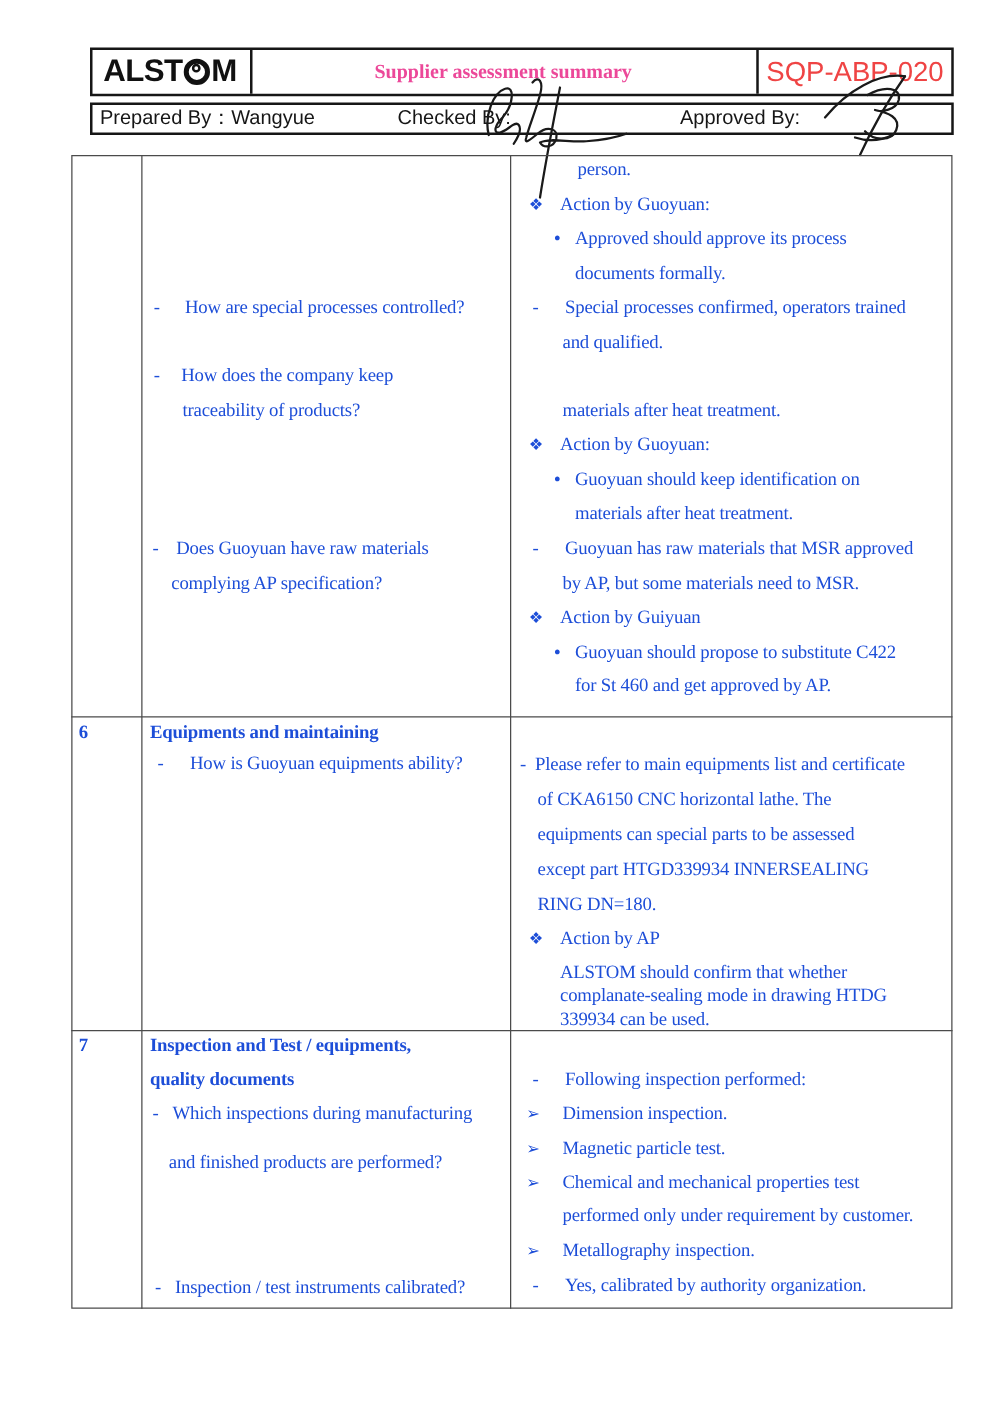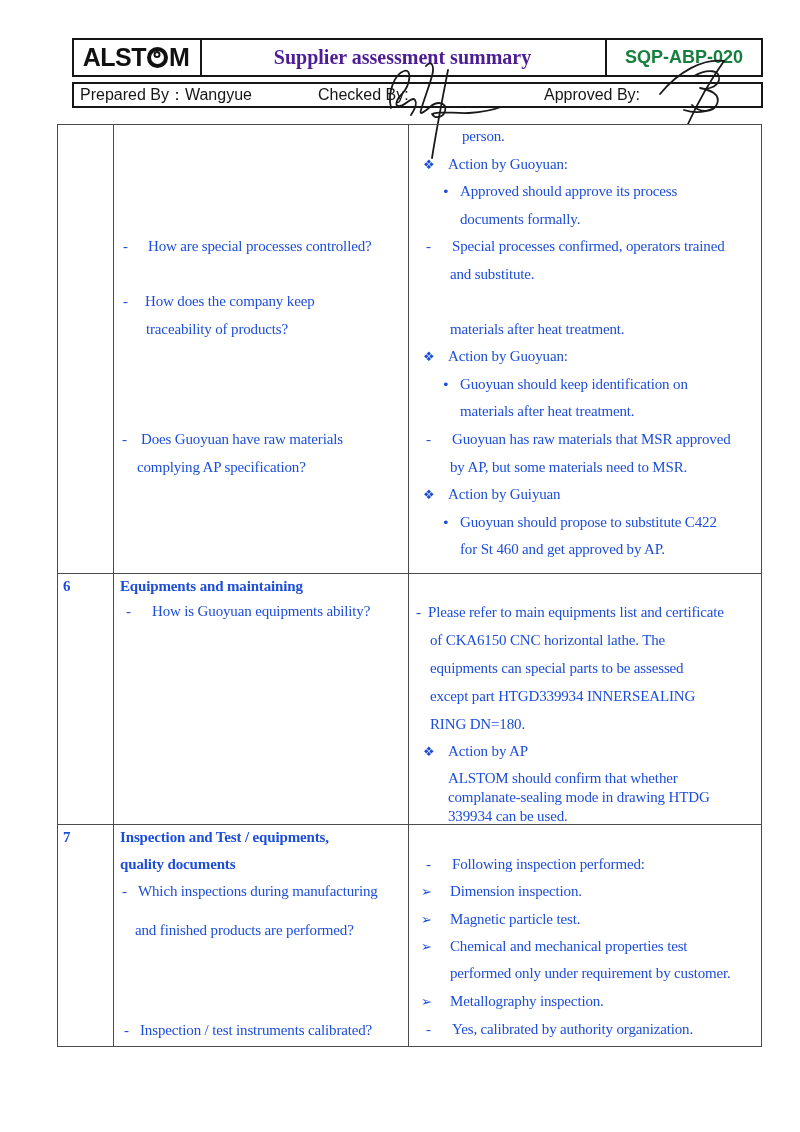--- a/index.html
+++ b/index.html
@@ -8,22 +8,22 @@
   
   .hbox{position:absolute;box-sizing:border-box;border:2px solid #161616;background:#fff;}
   .hcell{position:absolute;display:flex;align-items:center;justify-content:center;}
   .hdiv{position:absolute;width:2px;background:#161616;}
   .logo{font-family:"Liberation Sans","DejaVu Sans",sans-serif;font-weight:bold;
         font-size:25px;letter-spacing:-0.5px;color:#111;display:flex;align-items:center;}
   .logo-o{position:relative;display:inline-block;width:13px;height:13px;border:4.5px solid #111;
           border-radius:50%;margin:0 1px;}
   .logo-o .inner{position:absolute;left:50%;top:0px;transform:translateX(-50%);
           width:3px;height:3px;border:2.5px solid #111;border-radius:50%;}
-  .doc-title{font-size:20px;font-weight:bold;color:#4c1d95;}
-  .doc-num{font-family:"Liberation Sans","DejaVu Sans",sans-serif;font-size:18px;font-weight:bold;color:#15803d;}
+  .doc-title{font-size:16px;font-weight:bold;color:#ec4899;}
+  .doc-num{font-family:"Liberation Sans","DejaVu Sans",sans-serif;font-size:22px;font-weight:normal;color:#ef4444;}
   .hlabel{position:absolute;font-family:"Liberation Sans","DejaVu Sans",sans-serif;
           font-size:16px;line-height:18px;color:#161616;white-space:nowrap;}
   
   .bline{position:absolute;background:#4b4b4b;}
   .tbl-outer{position:absolute;box-sizing:border-box;border:1.5px solid #4b4b4b;}
   .ln{position:absolute;font-size:15px;line-height:18px;letter-spacing:-0.15px;
       white-space:nowrap;color:#1d4ed8;}
   .ln.b{font-weight:bold;}
   .mk{display:inline-block;font-family:"DejaVu Sans",sans-serif;font-size:13px;}
   .mk.dash{font-family:"Liberation Serif",serif;font-size:15px;}
@@ -83,21 +83,21 @@
   <div class="ln" style="left:123px;top:292px;"><span class="mk dash" style="width:22px;">-</span><span>How does the company keep</span></div>
   <div class="ln" style="left:146px;top:320px;">traceability of products?</div>
   <div class="ln" style="left:122px;top:430px;"><span class="mk dash" style="width:19px;">-</span><span>Does Guoyuan have raw materials</span></div>
   <div class="ln" style="left:137px;top:458px;">complying AP specification?</div>
 
   <div class="ln" style="left:462px;top:127px;">person.</div>
   <div class="ln" style="left:423px;top:155px;"><span class="mk" style="width:25px;">❖</span><span>Action by Guoyuan:</span></div>
   <div class="ln" style="left:442px;top:182px;"><span class="mk" style="width:18px;">•</span><span>Approved should approve its process</span></div>
   <div class="ln" style="left:460px;top:210px;">documents formally.</div>
   <div class="ln" style="left:426px;top:237px;"><span class="mk dash" style="width:26px;">-</span><span>Special processes confirmed, operators trained</span></div>
-  <div class="ln" style="left:450px;top:265px;">and substitute.</div>
+  <div class="ln" style="left:450px;top:265px;">and qualified.</div>
   <div class="ln" style="left:450px;top:320px;">materials after heat treatment.</div>
   <div class="ln" style="left:423px;top:347px;"><span class="mk" style="width:25px;">❖</span><span>Action by Guoyuan:</span></div>
   <div class="ln" style="left:442px;top:375px;"><span class="mk" style="width:18px;">•</span><span>Guoyuan should keep identification on</span></div>
   <div class="ln" style="left:460px;top:402px;">materials after heat treatment.</div>
   <div class="ln" style="left:426px;top:430px;"><span class="mk dash" style="width:26px;">-</span><span>Guoyuan has raw materials that MSR approved</span></div>
   <div class="ln" style="left:450px;top:458px;">by AP, but some materials need to MSR.</div>
   <div class="ln" style="left:423px;top:485px;"><span class="mk" style="width:25px;">❖</span><span>Action by Guiyuan</span></div>
   <div class="ln" style="left:442px;top:513px;"><span class="mk" style="width:18px;">•</span><span>Guoyuan should propose to substitute C422</span></div>
   <div class="ln" style="left:460px;top:540px;">for St 460 and get approved by AP.</div>
 

